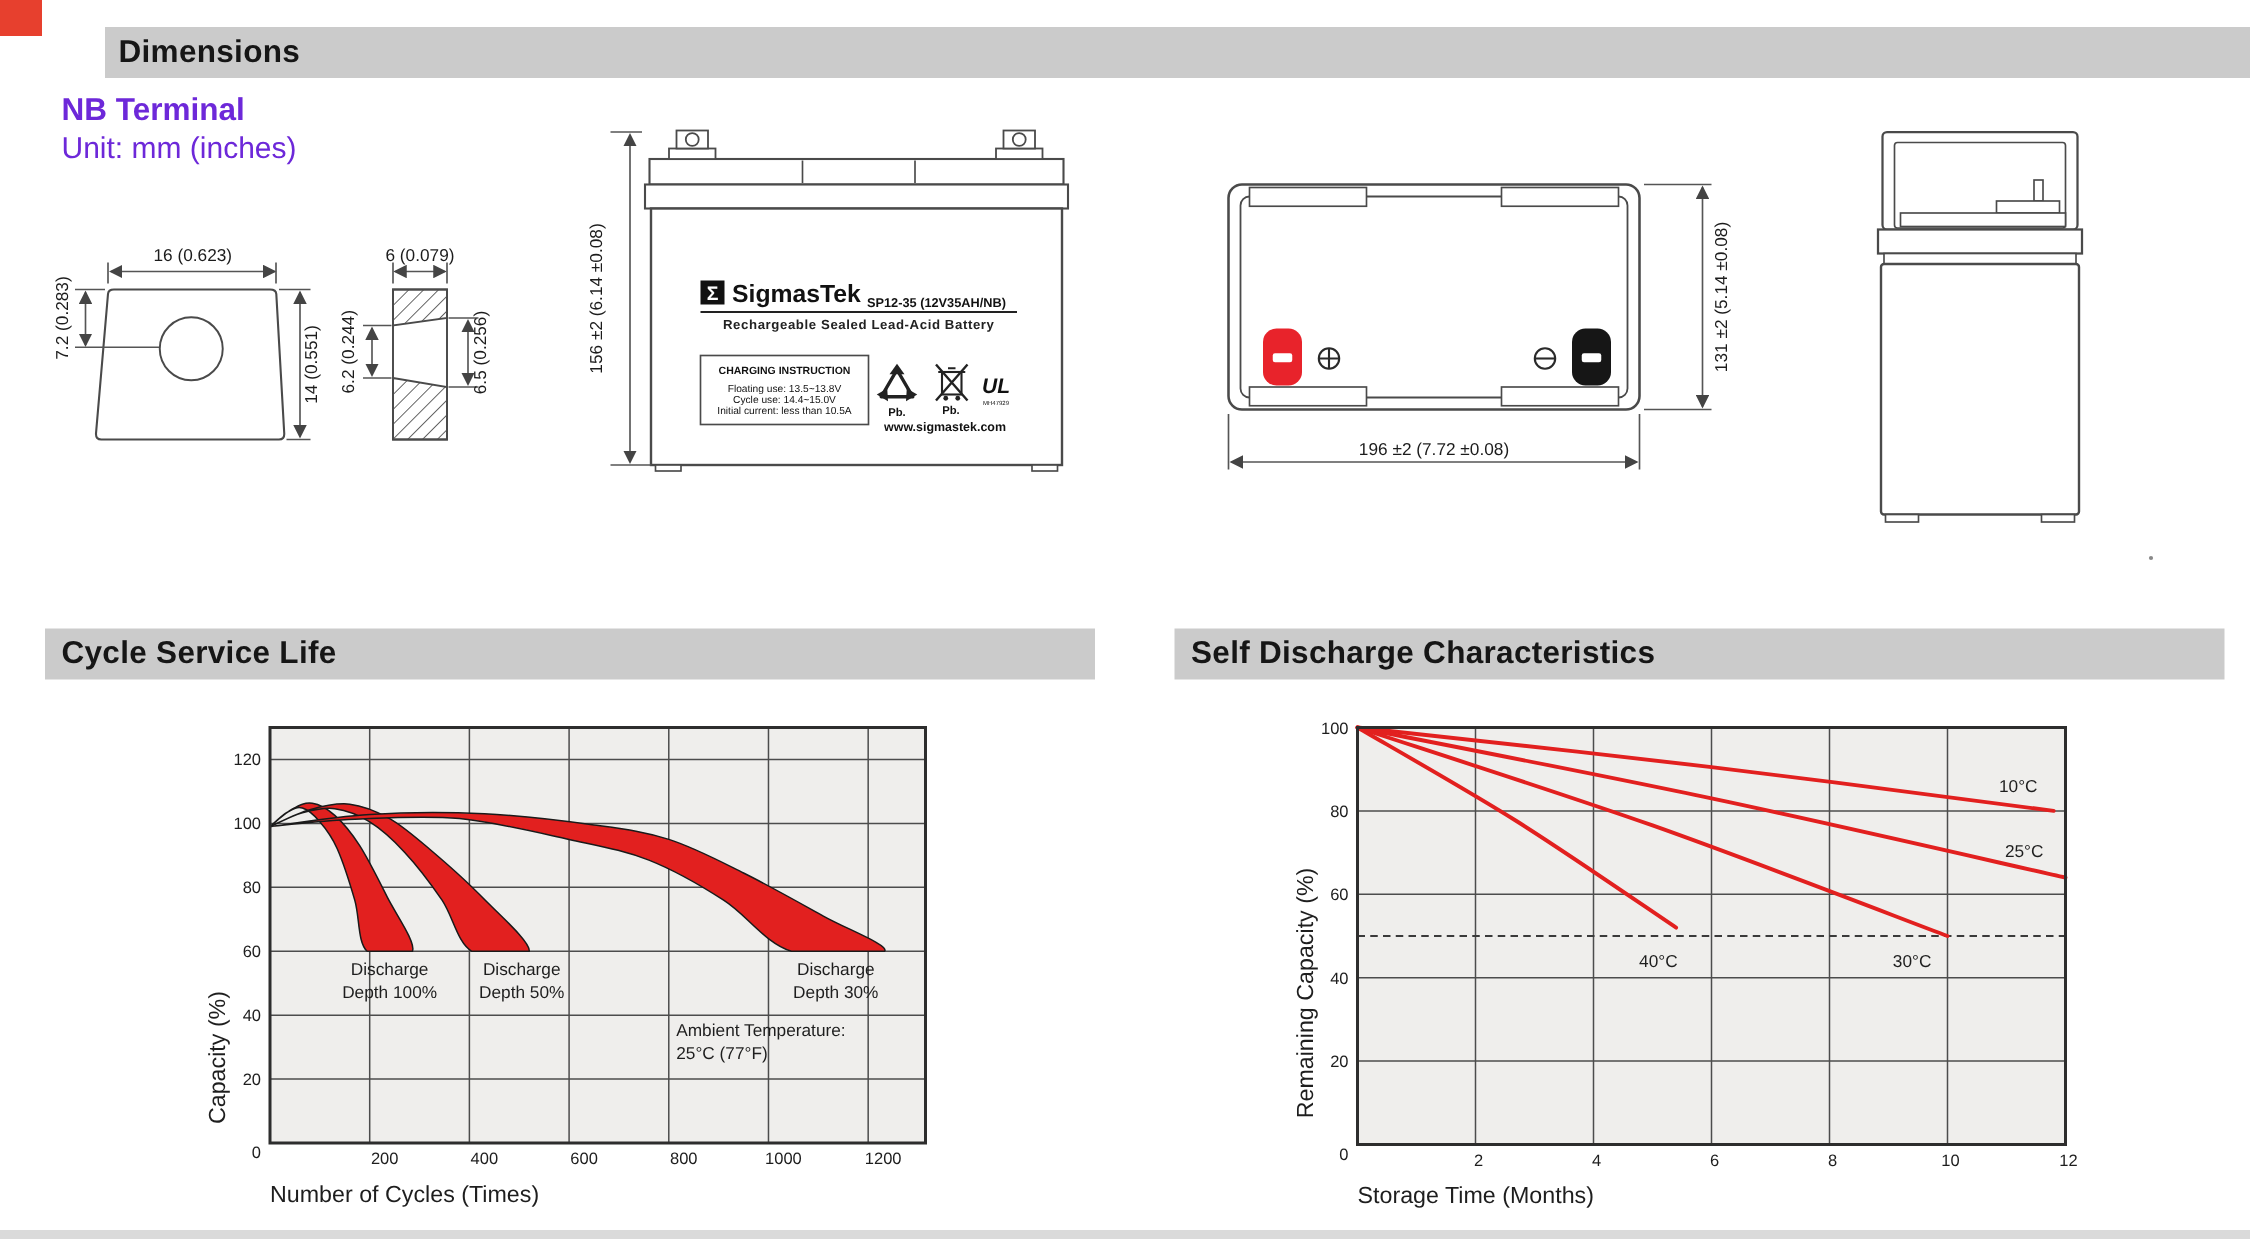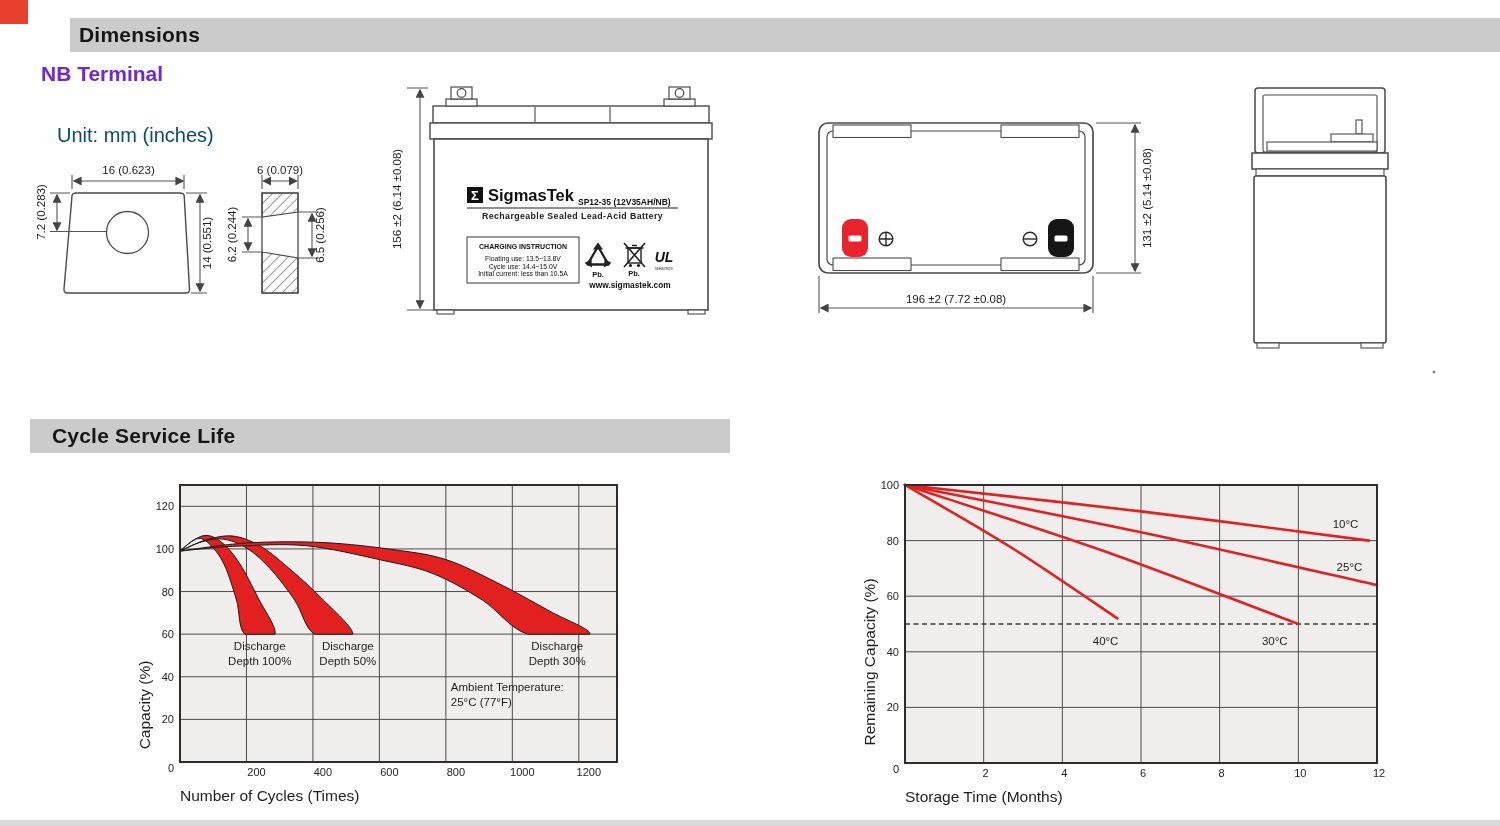--- a/index.html
+++ b/index.html
@@ -4,25 +4,25 @@
 <style>
   html,body{margin:0;padding:0;background:#fff;}
   .page{position:relative;width:1500px;height:826px;background:#fff;overflow:hidden;
         font-family:"Liberation Sans",sans-serif;color:#1a1a1a;}
   .corner-mark{position:absolute;left:0;top:0;width:28px;height:24px;background:#e7402e;}
   .section-bar{position:absolute;height:34px;background:#cbcbcb;display:flex;align-items:center;}
   .section-bar span{font-size:21px;font-weight:bold;color:#161616;letter-spacing:.2px;}
   #bar-dim{left:35px;top:18px;width:1465px;margin-left:35px;}
   #bar-dim span{padding-left:9px;}
   #bar-cycle{left:30px;top:419px;width:700px;}
-  #bar-cycle span{padding-left:22px;}
+  #bar-cycle span{padding-left:11px;}
   #bar-sd{left:783px;top:419px;width:700px;}
   #bar-sd span{padding-left:11px;}
   .subhead{position:absolute;left:41px;top:62px;font-size:21px;font-weight:bold;color:#6d28d9;}
-  .unit-note{position:absolute;left:57px;top:88px;font-size:20px;color:#0c4a6e;margin-top:36px;}
+  .unit-note{position:absolute;left:41px;top:88px;font-size:20px;color:#6d28d9;}
   .footer-strip{position:absolute;left:0;top:820px;width:1500px;height:6px;background:#dadada;}
   svg.layer{position:absolute;left:0;top:0;pointer-events:none;}
   text{font-family:"Liberation Sans",sans-serif;}
   .dim{font-size:11.5px;fill:#1c1c1c;}
   .ln{stroke:#4a4a4a;fill:#fff;}
   .lnn{stroke:#4a4a4a;fill:none;}
   .dln{stroke:#555;stroke-width:1.1;fill:none;}
 </style>
 </head>
 <body>
@@ -32,20 +32,23 @@
   <div class="corner-mark"></div>
 
   <div class="section-bar" id="bar-dim">
     <span>Dimensions</span>
   </div>
   <div class="subhead">NB Terminal</div>
   <div class="unit-note">Unit: mm (inches)</div>
 
   <div class="section-bar" id="bar-cycle">
     <span>Cycle Service Life</span>
+  </div>
+  <div class="section-bar" id="bar-sd">
+    <span>Self Discharge Characteristics</span>
   </div>
 
   <div class="footer-strip"></div>
 
   <svg class="layer" width="1500" height="826" viewBox="0 0 1500 826">
     <defs>
       <marker id="arr" markerWidth="9" markerHeight="9" viewBox="0 0 10 10" refX="8.5" refY="5" orient="auto-start-reverse" markerUnits="userSpaceOnUse">
         <path d="M0 0 L10 5 L0 10 Z" fill="#444"></path>
       </marker>
       <pattern id="hatch" width="7" height="7" patternTransform="rotate(45)" patternUnits="userSpaceOnUse">

